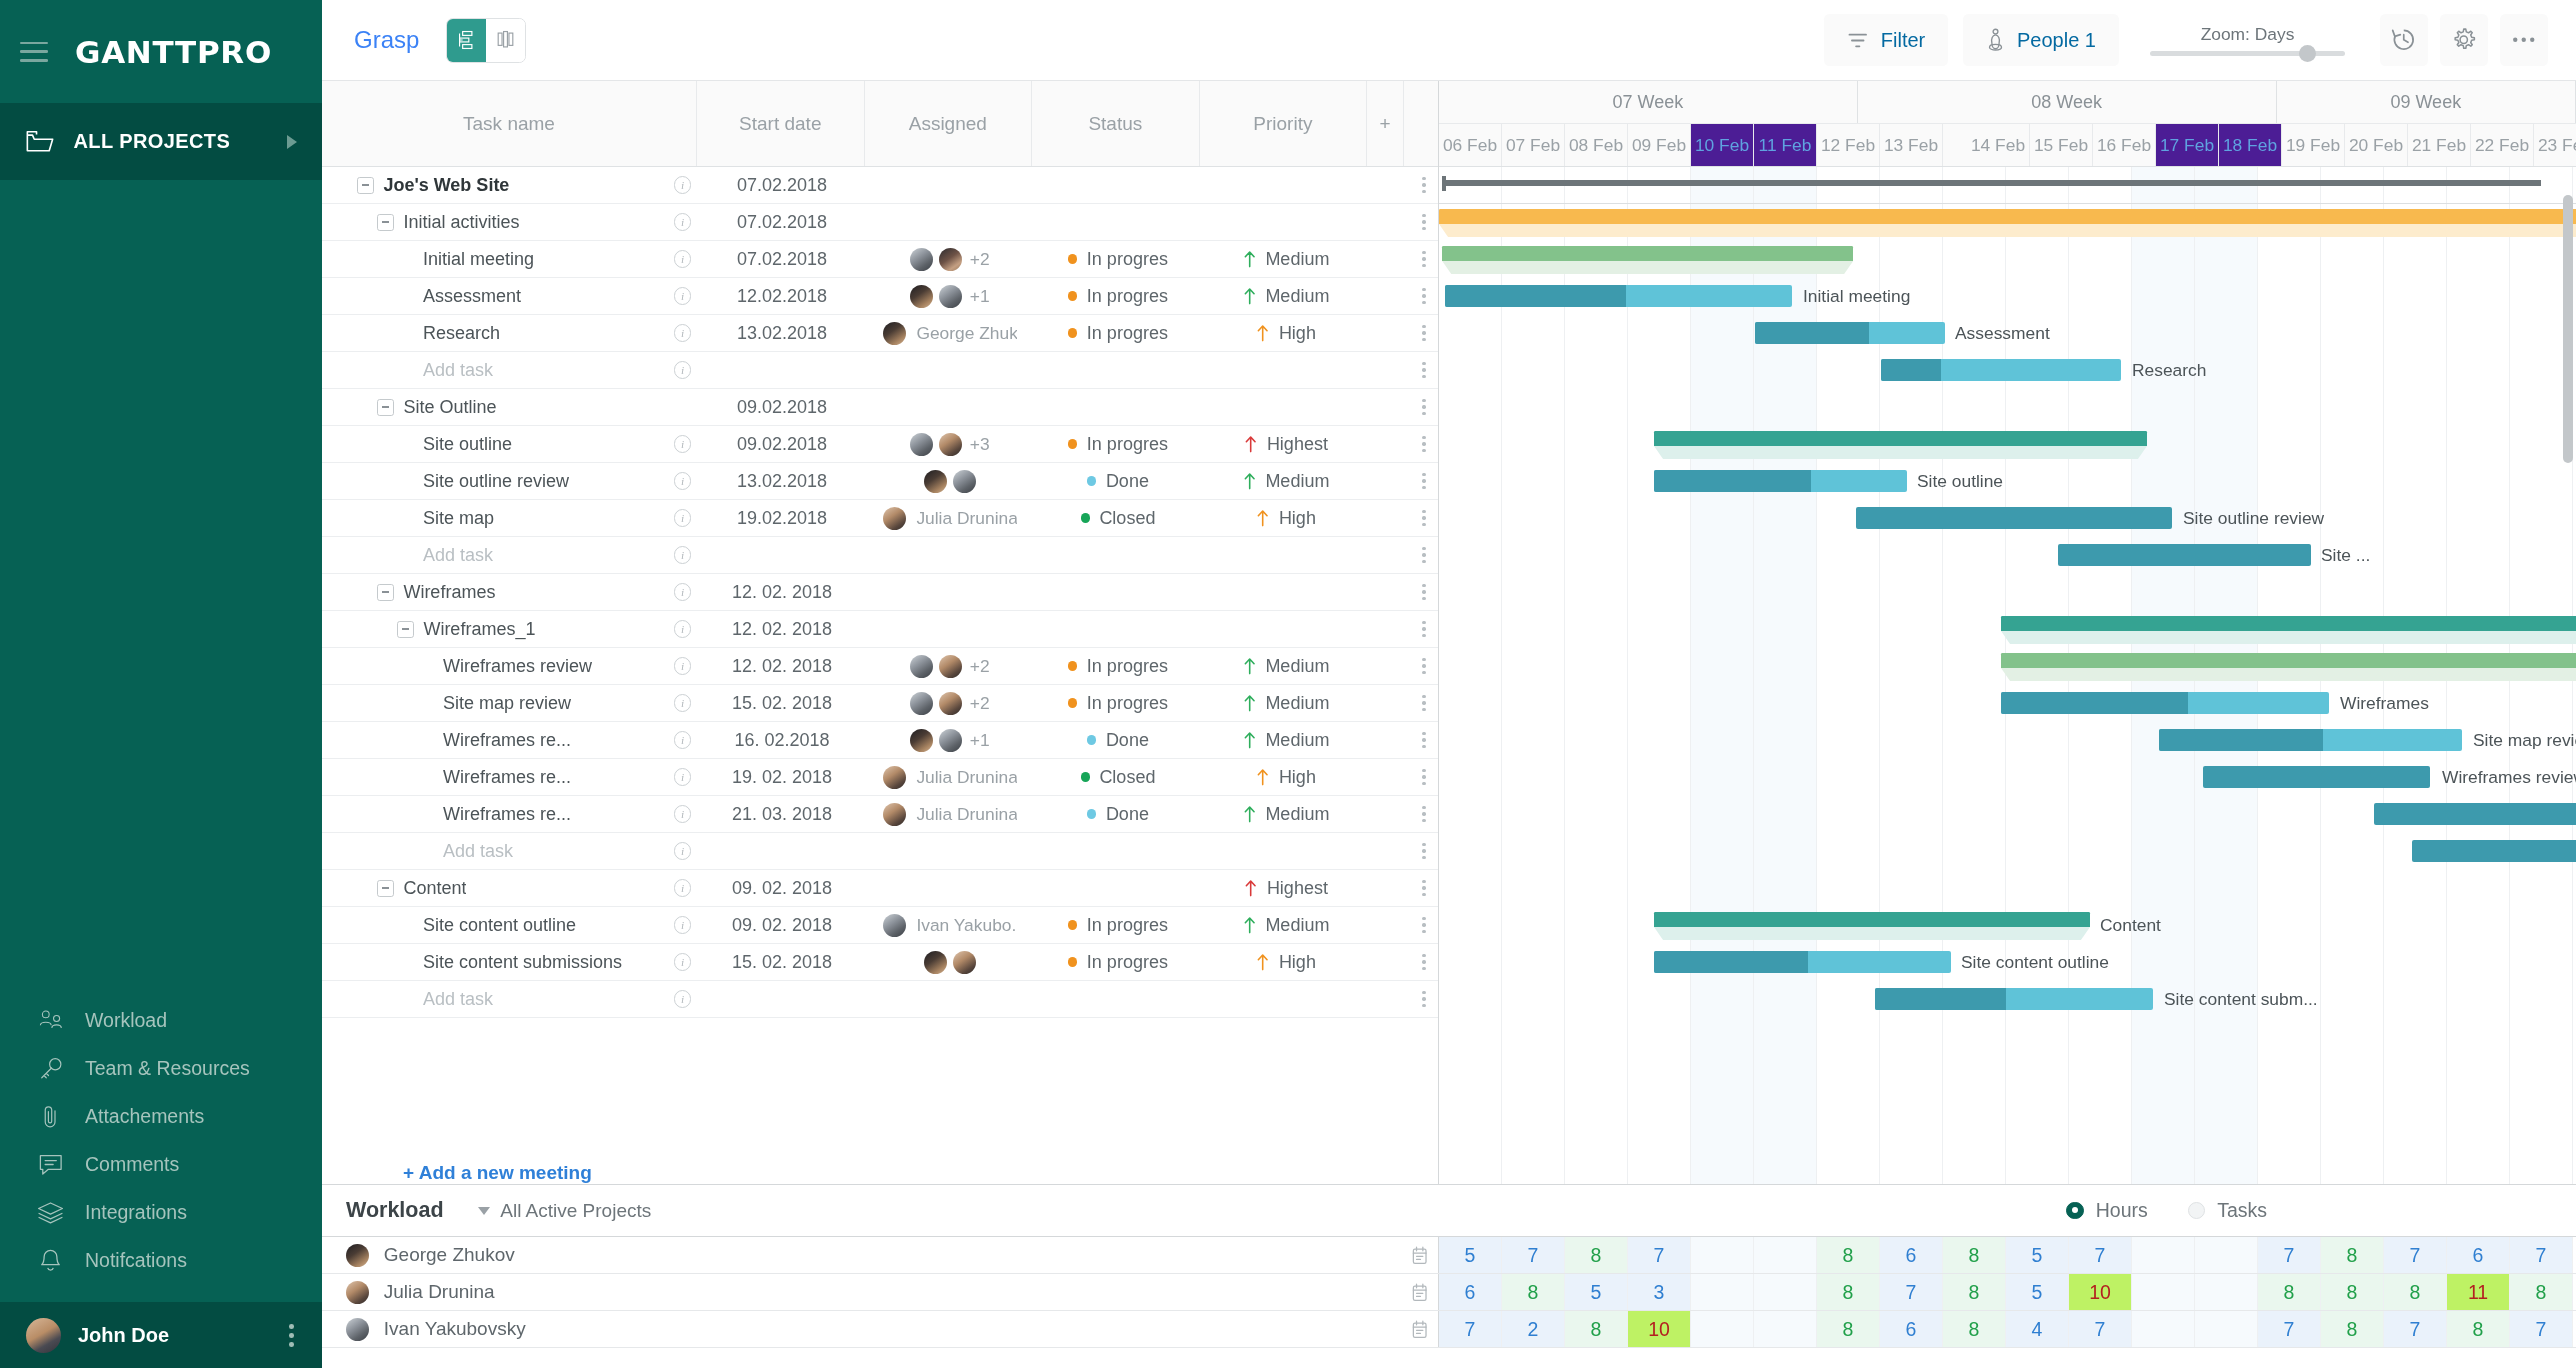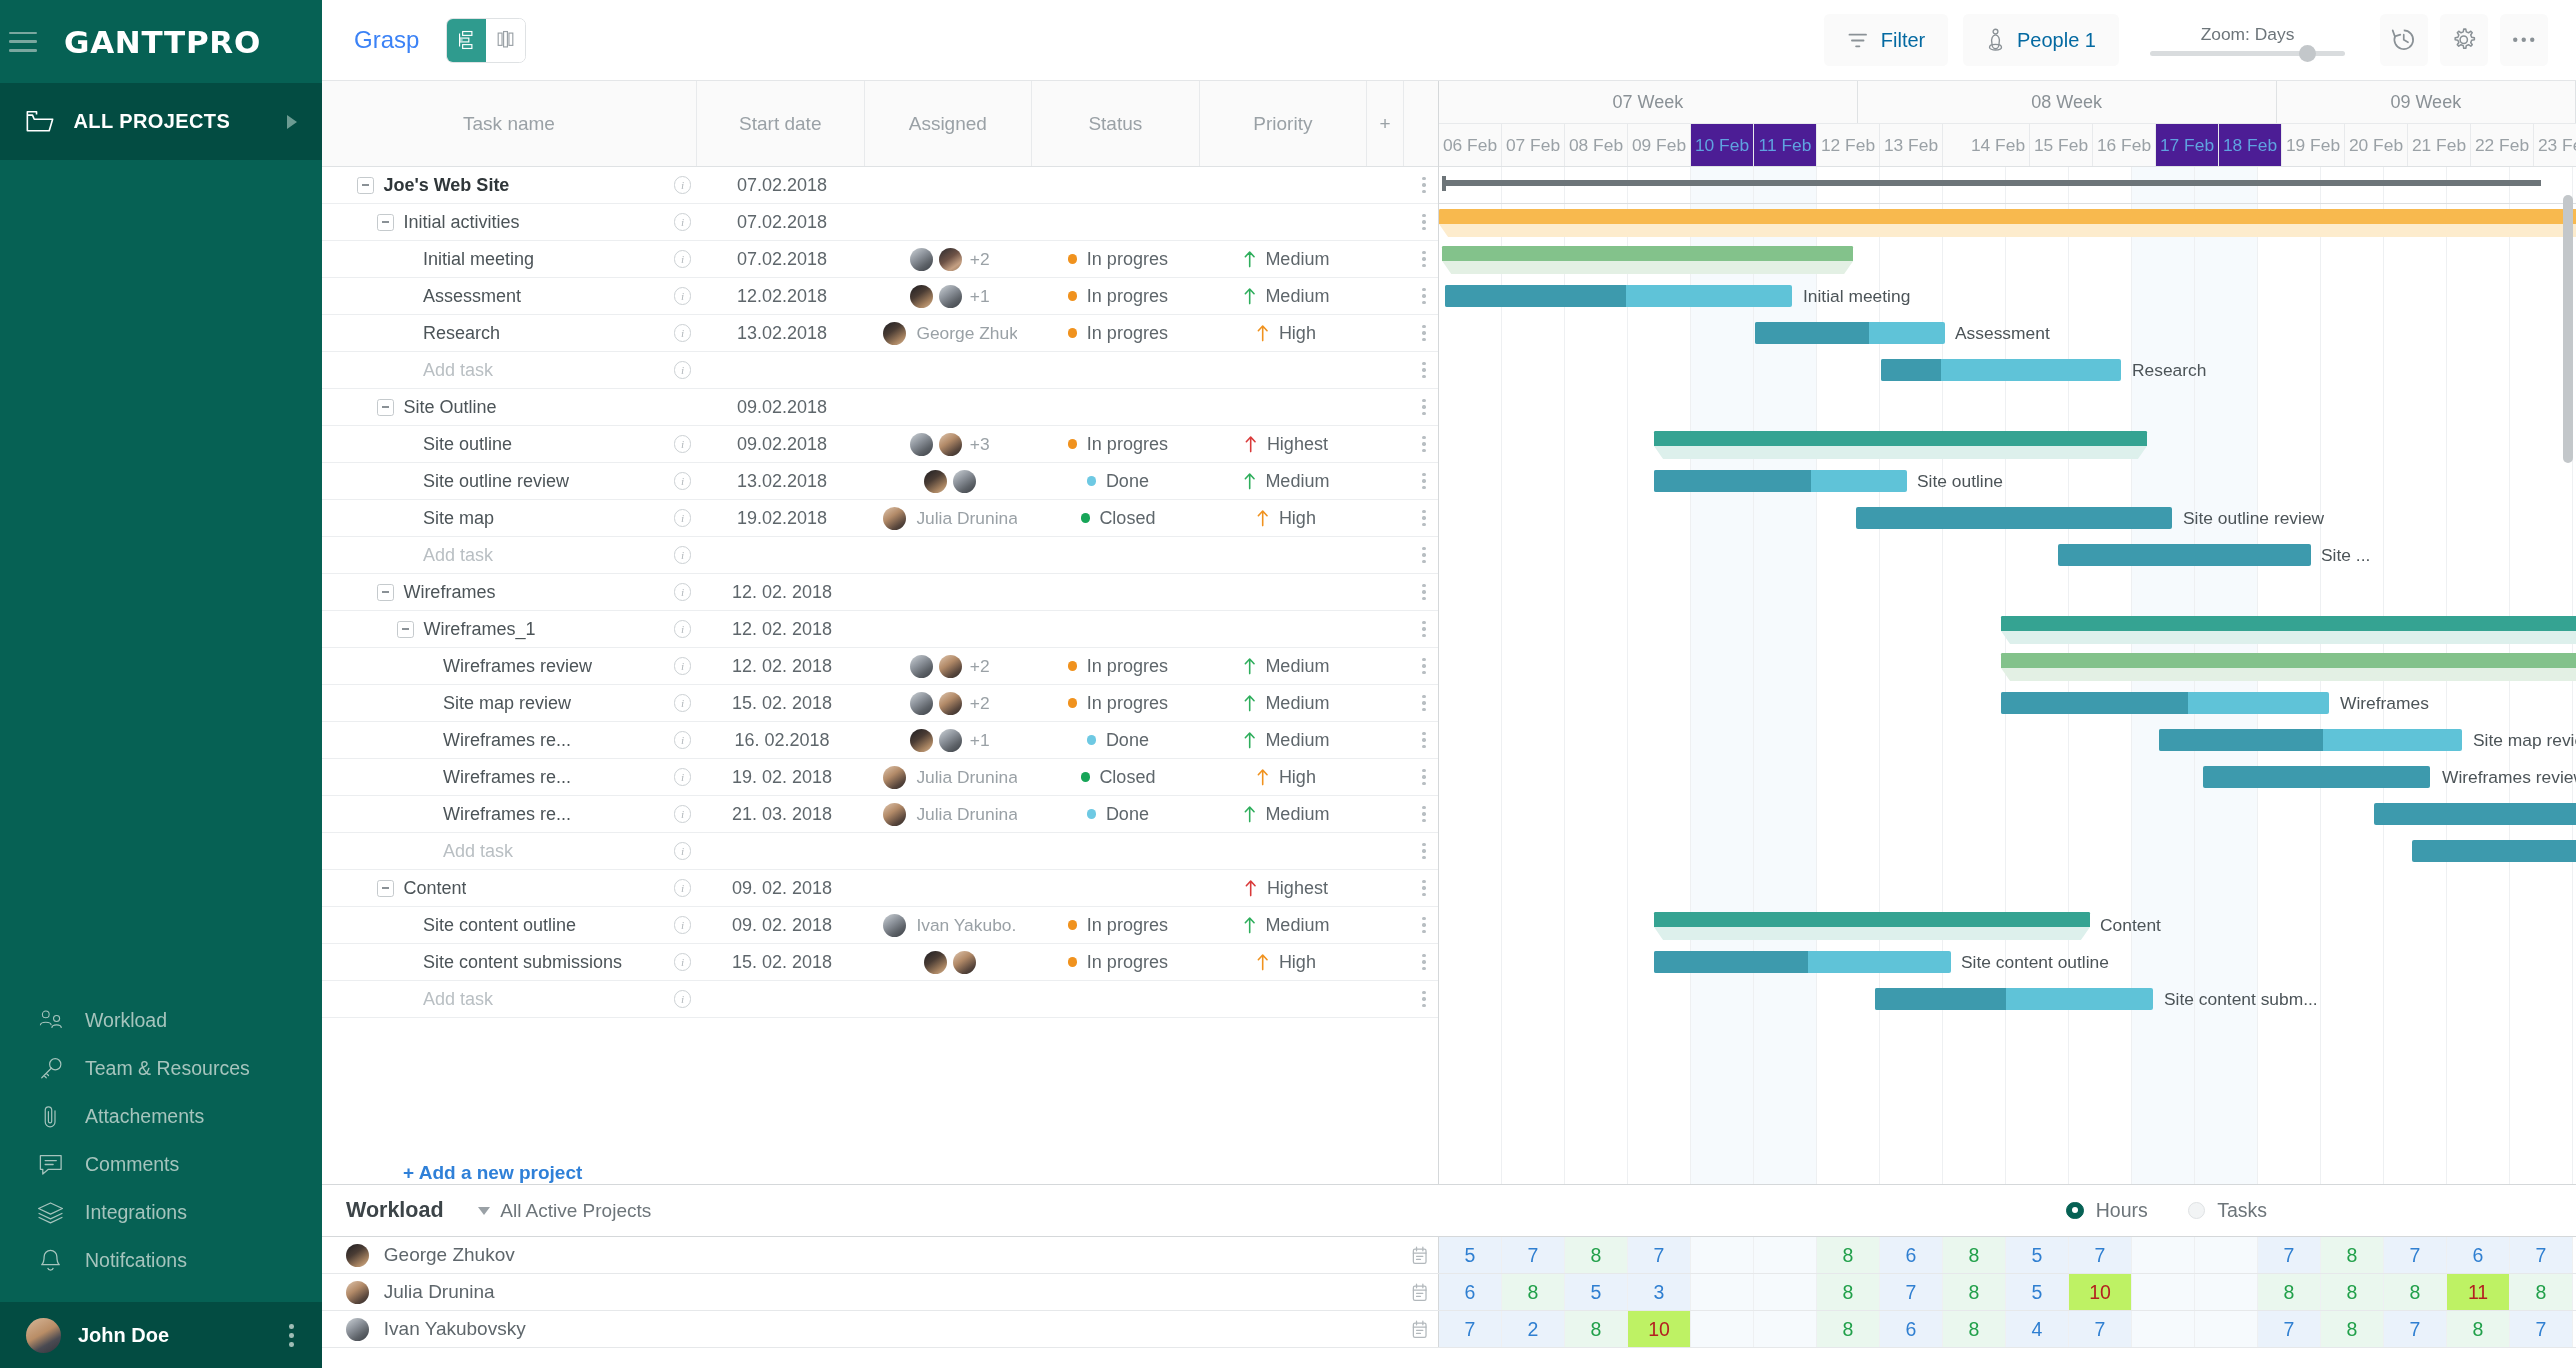--- a/index.html
+++ b/index.html
@@ -12,21 +12,21 @@
   .app { position: relative; width: 2576px; height: 1369px; display: flex; }
 
   
   .sidebar {
     width: 322px; height: 1369px;
     background: #066154;
     display: flex; flex-direction: column;
     flex-shrink: 0;
     position: relative; z-index: 20;
   }
-  .sb-top { height: 83px; display: flex; align-items: center; padding-left: 9px; gap: 27px; }
+  .sb-top { height: 103px; display: flex; align-items: center; padding-left: 20px; gap: 27px; }
   .hamburger { width: 28px; height: 20px; display: flex; flex-direction: column; justify-content: space-between; cursor: pointer; }
   .hamburger span { display: block; height: 2.7px; background: #7aa79f; border-radius: 1.3px; }
   .logo {
     color: #fff; font-size: 31px; font-weight: 700; letter-spacing: 0.7px;
     font-family: "DejaVu Sans", sans-serif;
   }
   .all-projects {
     height: 77px; background: #034c42;
     display: flex; align-items: center; padding: 0 25.5px; gap: 20px; cursor: pointer;
   }
@@ -975,21 +975,21 @@
                 <div class="cell plus"></div>
                 <div class="cell menu">
                   <span class="dots-row">
                     <i></i>
                     <i></i>
                     <i></i>
                   </span>
                 </div>
               </div>
             </div>
-          <div class="addproj">+ Add a new project</div>
+          <div class="addproj">+ Add a new meeting</div>
         </div>
 
         <div class="tl-panel">
           <div class="tl-head">
             <div class="tl-weeks" id="tl-weeks">
                 <div class="tl-week" style="width: 442px;">07 Week</div>
                 <div class="tl-week" style="width: 442px;">08 Week</div>
                 <div class="tl-week" style="width: 316px;">09 Week</div>
               </div>
             <div class="tl-days" id="tl-days">

